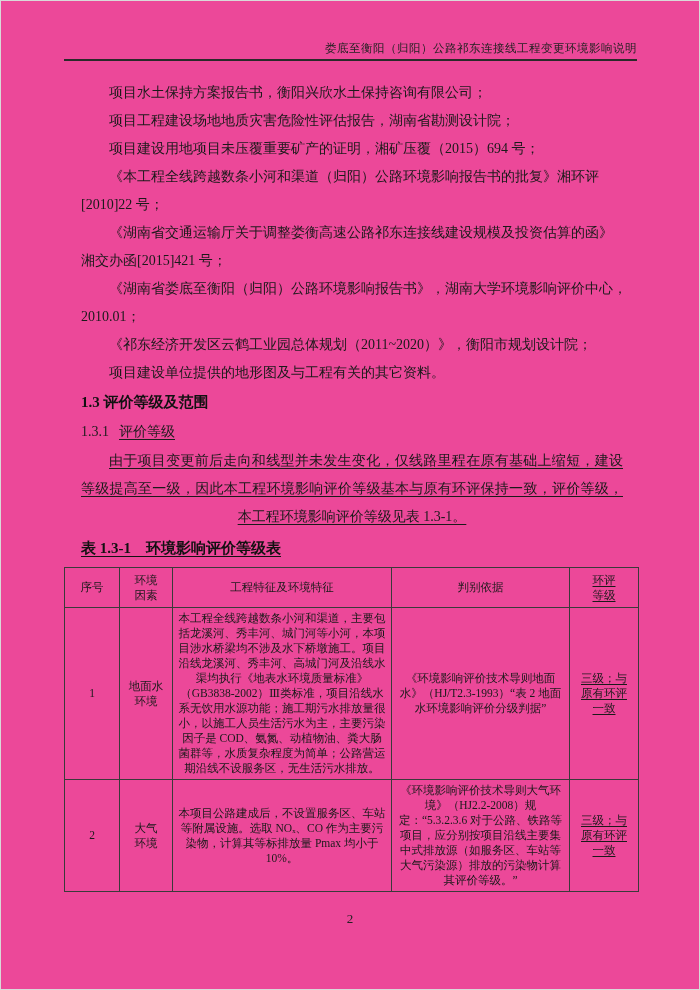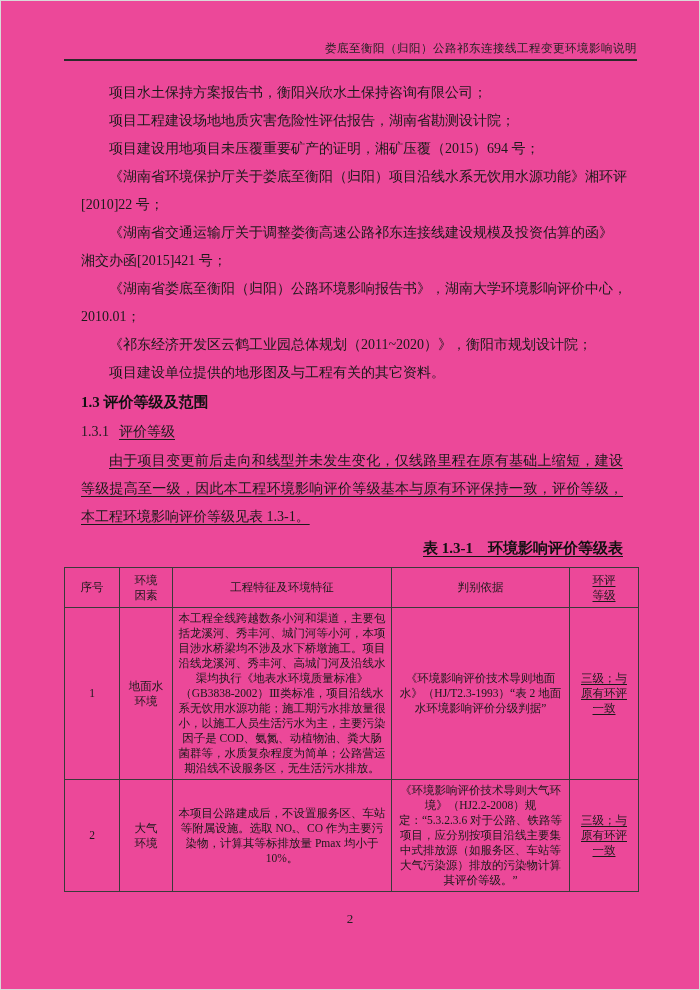--- a/index.html
+++ b/index.html
@@ -25,27 +25,27 @@
   .content{
     position:absolute;top:78px;left:80px;right:76px;
   }
   .line{
     font-size:14px;
     height:28px;line-height:28px;
     white-space:nowrap;
     color:#1a1a1a;
   }
   .ind{padding-left:2em;}
-  .u{text-decoration:underline;text-underline-offset:3px;text-decoration-thickness:1px;}
+  .u{text-decoration:underline;text-underline-offset:3px;text-decoration-thickness:1px;text-align:center;}
   .jfull{white-space:normal;text-align:justify;text-align-last:justify;height:28px;line-height:28px;overflow:hidden;}
   .h1{font-size:15px;font-weight:bold;height:30px;line-height:30px;color:#111;}
   .h2{font-size:14px;height:30px;line-height:30px;}
   .h2 .num{margin-right:10px;}
   .table-title{
-    text-align:right;font-size:15px;font-weight:bold;
+    text-align:left;font-size:15px;font-weight:bold;
     height:26px;line-height:26px;margin-top:4px;margin-bottom:6px;
     color:#111;
   }
   .table-title span{text-decoration:underline;text-underline-offset:3px;}
   
   table.grade{
     border-collapse:collapse;
     margin-left:-17px;            
     width:574px;
     table-layout:fixed;
@@ -78,21 +78,21 @@
 
   <div class="header">
     <div class="header-text">娄底至衡阳（归阳）公路祁东连接线工程变更环境影响说明</div>
   </div>
 
   <div class="content">
 
     <div class="line ind">项目水土保持方案报告书，衡阳兴欣水土保持咨询有限公司；</div>
     <div class="line ind">项目工程建设场地地质灾害危险性评估报告，湖南省勘测设计院；</div>
     <div class="line ind">项目建设用地项目未压覆重要矿产的证明，湘矿压覆（2015）694 号；</div>
-    <div class="line ind">《湖南省环境保护厅关于娄底至衡阳（归阳）项目沿线水系无饮用水源功能》湘环评</div>
+    <div class="line ind">《本工程全线跨越数条小河和渠道（归阳）公路环境影响报告书的批复》湘环评</div>
     <div class="line">[2010]22 号；</div>
     <div class="line ind">《湖南省交通运输厅关于调整娄衡高速公路祁东连接线建设规模及投资估算的函》</div>
     <div class="line">湘交办函[2015]421 号；</div>
     <div class="line ind">《湖南省娄底至衡阳（归阳）公路环境影响报告书》，湖南大学环境影响评价中心，</div>
     <div class="line">2010.01；</div>
     <div class="line ind">《祁东经济开发区云鹤工业园总体规划（2011~2020）》，衡阳市规划设计院；</div>
     <div class="line ind">项目建设单位提供的地形图及与工程有关的其它资料。</div>
 
     <div class="h1">1.3 评价等级及范围</div>
 

